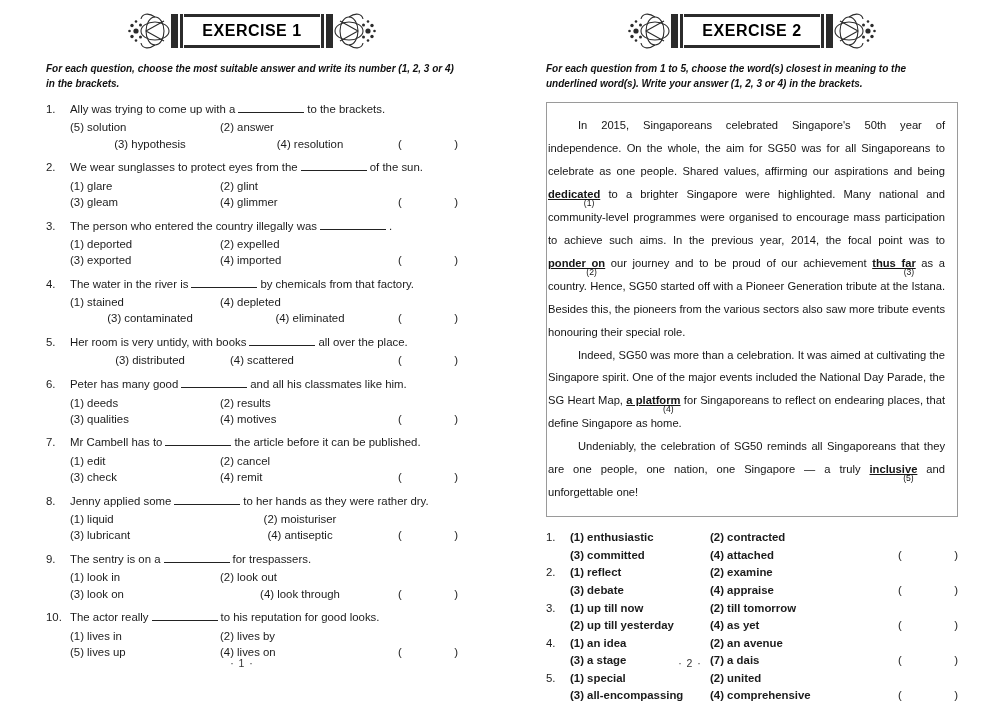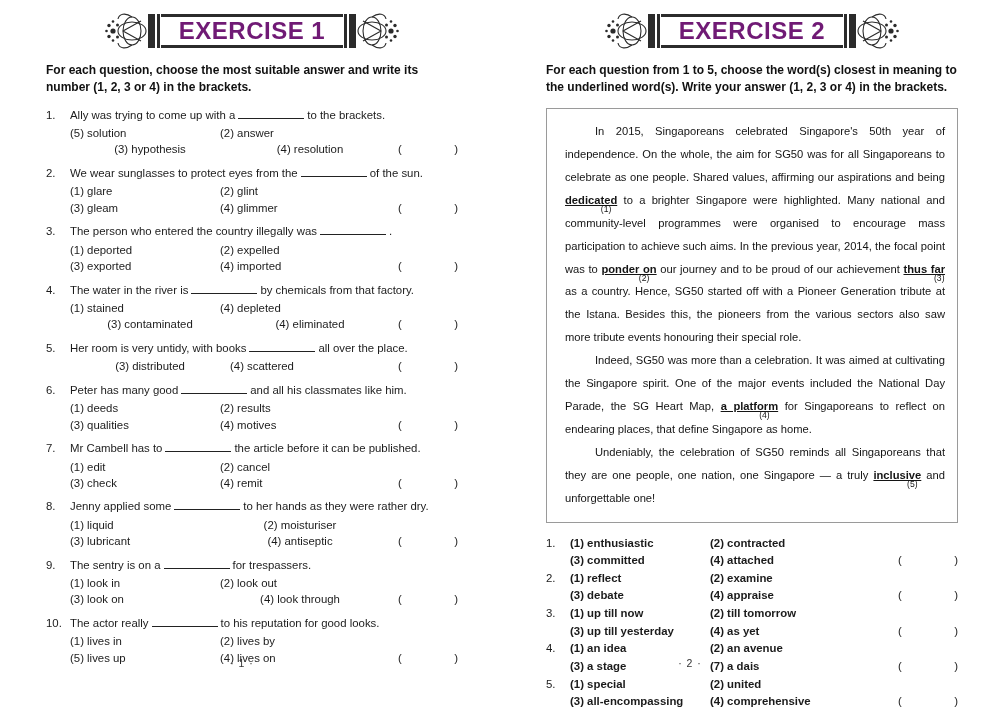--- a/index.html
+++ b/index.html
@@ -68,35 +68,36 @@
     border-bottom: 3px solid #2b2b2b;
     height: 34px;
     display: flex;
     align-items: center;
     justify-content: center;
     padding: 0 18px;
     box-sizing: border-box;
     background: #fff;
   }
   .banner-title {
-    font-size: 24px;
+    font-size: 16px;
     font-weight: bold;
     letter-spacing: 0.5px;
     white-space: nowrap;
     line-height: 1;
-    color: #701a75;
+    color: #000000;
   }
 
   
   .instruction {
-    font-size: 12px;
+    font-size: 10px;
     font-weight: bold;
     line-height: 1.45;
     margin-top: 14px;
     color: #111;
+    font-style: italic;
   }
 
   
   .qlist { margin-top: 11px; }
   .qitem { margin-bottom: 8.5px; }
   .qstem {
     display: flex;
     font-size: 11.4px;
     line-height: 1.35;
     margin-bottom: 2px;
@@ -131,21 +132,21 @@
     width: 60px;
     display: flex;
     justify-content: space-between;
     font-size: 11.4px;
   }
 
   
   .passage-box {
     border: 1px solid #9a9a9a;
     margin-top: 11px;
-    padding: 11px 12px 12px 18px;
+    padding: 11px 12px 12px 1px;
     box-sizing: border-box;
     background: #fff;
   }
   .para {
     font-size: 11.2px;
     line-height: 2.05;
     text-align: justify;
     text-justify: inter-word;
     text-indent: 30px;
     margin: 0;
@@ -539,21 +540,21 @@
           </div>
         </div>
         <div class="aitem">
           <div class="arow">
             <span class="anum">3.</span>
             <span class="aopt">(1) up till now</span>
             <span class="aopt">(2) till tomorrow</span>
           </div>
           <div class="arow">
             <span class="anum"></span>
-            <span class="aopt">(3) up till yesterday</span>
+            <span class="aopt">(2) up till yesterday</span>
             <span class="aopt">(4) as yet</span>
             <span class="brackets">
               <span>(</span>
               <span>)</span>
             </span>
           </div>
         </div>
         <div class="aitem">
           <div class="arow">
             <span class="anum">4.</span>

